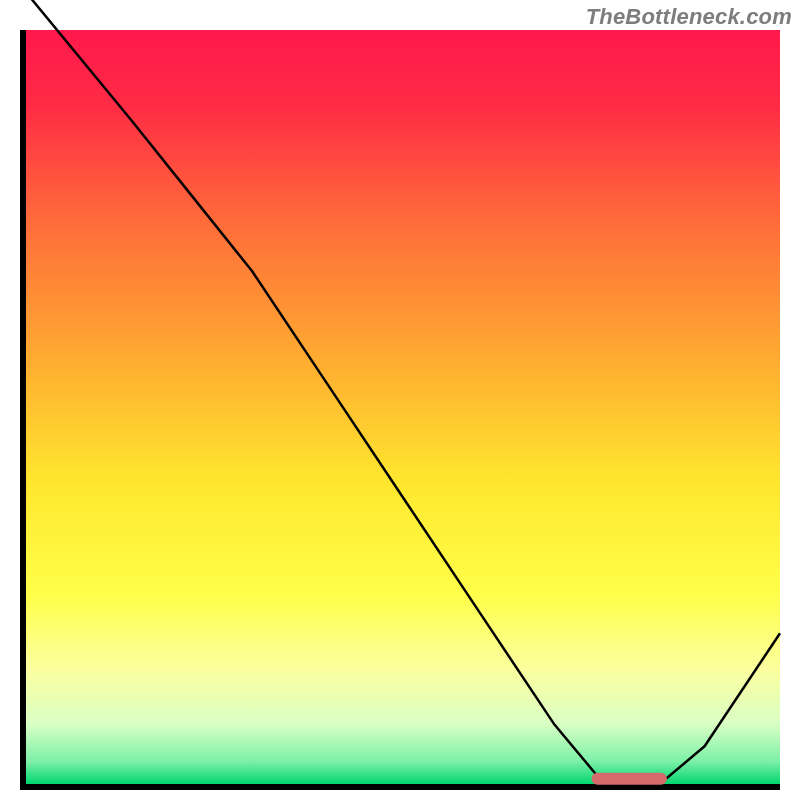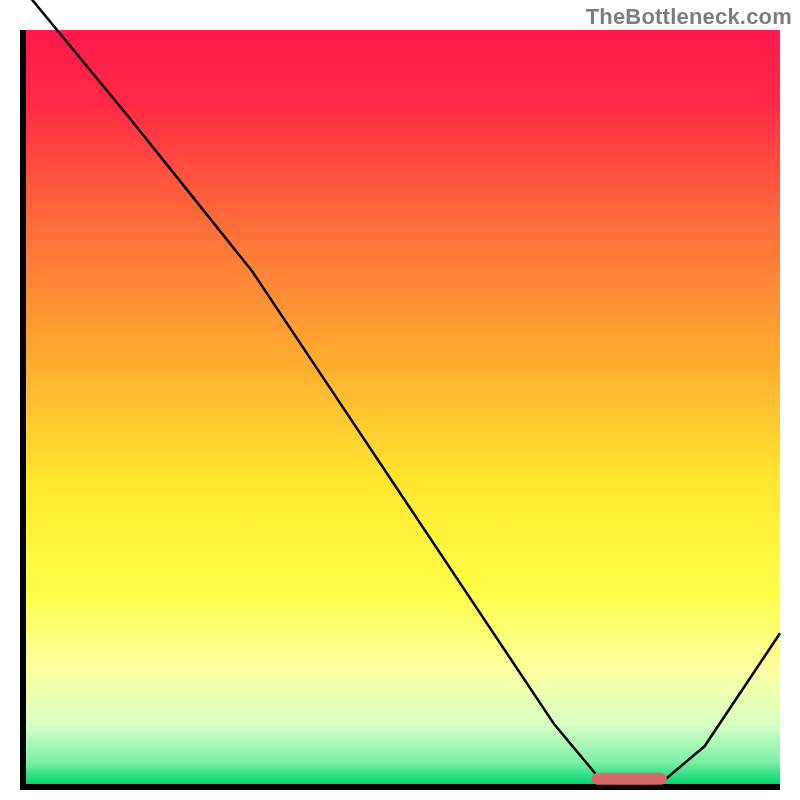--- a/index.html
+++ b/index.html
@@ -7,20 +7,21 @@
     width: 800px;
     height: 800px;
     background: #ffffff;
     font-family: Arial, Helvetica, sans-serif;
     overflow: hidden;
   }
   .canvas {
     position: relative;
     width: 800px;
     height: 800px;
+    font-style: italic;
   }
   .watermark {
     position: absolute;
     top: 4px;
     right: 8px;
     font-size: 22px;
     font-weight: 600;
     color: #7d7d7d;
     letter-spacing: 0.2px;
   }

